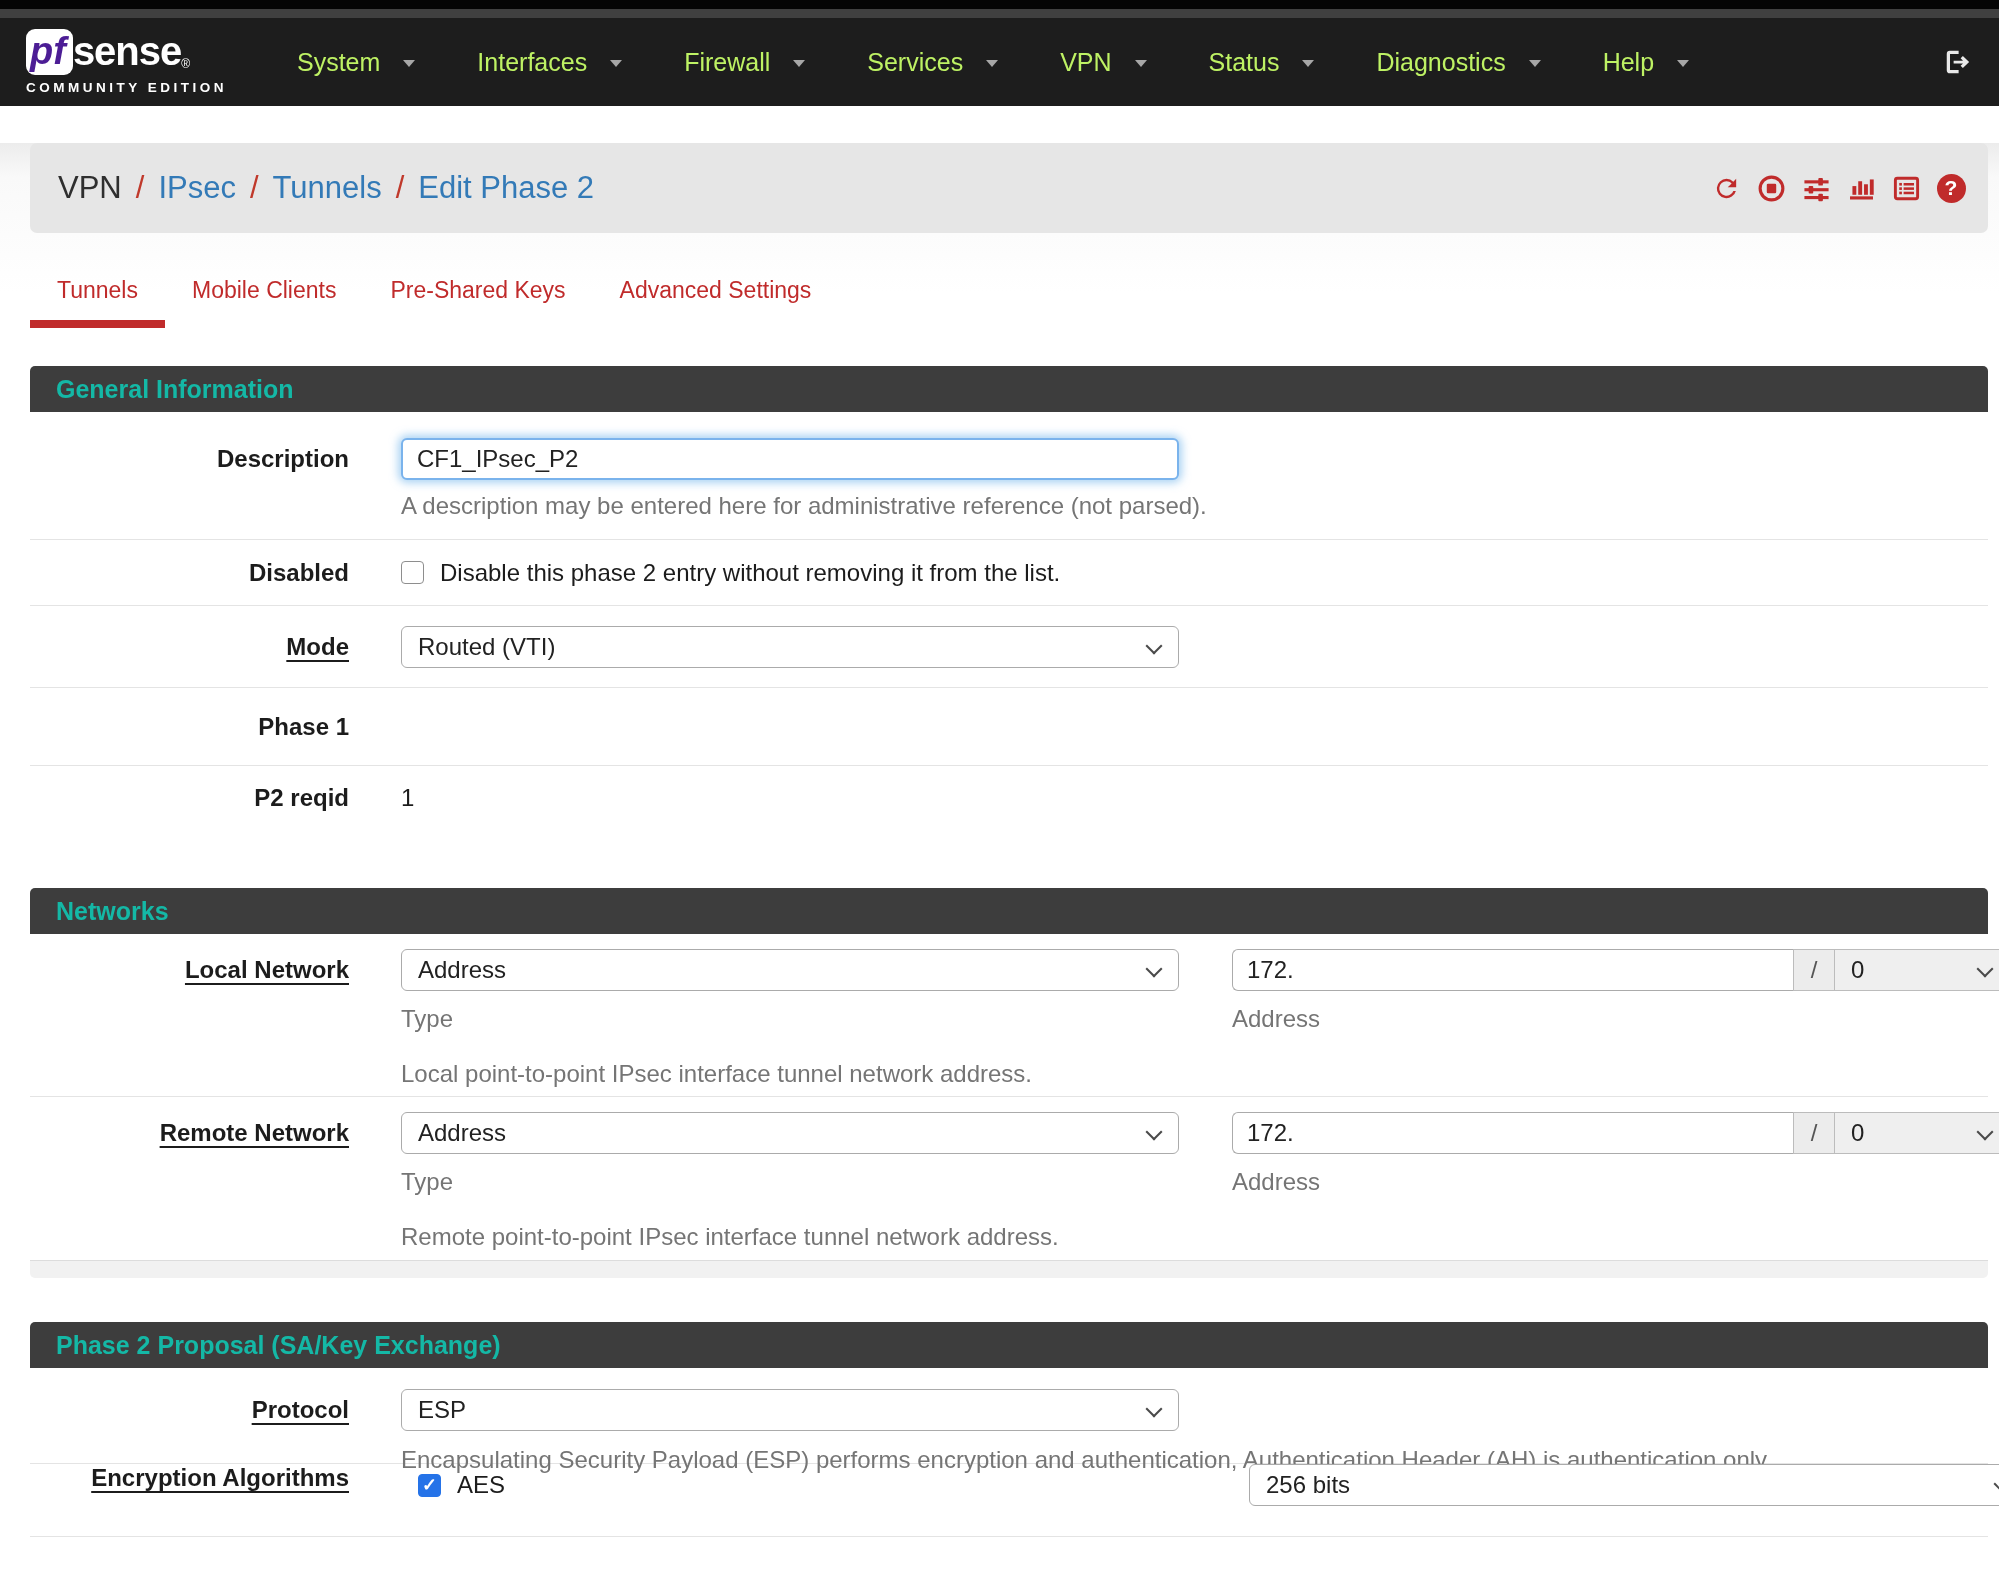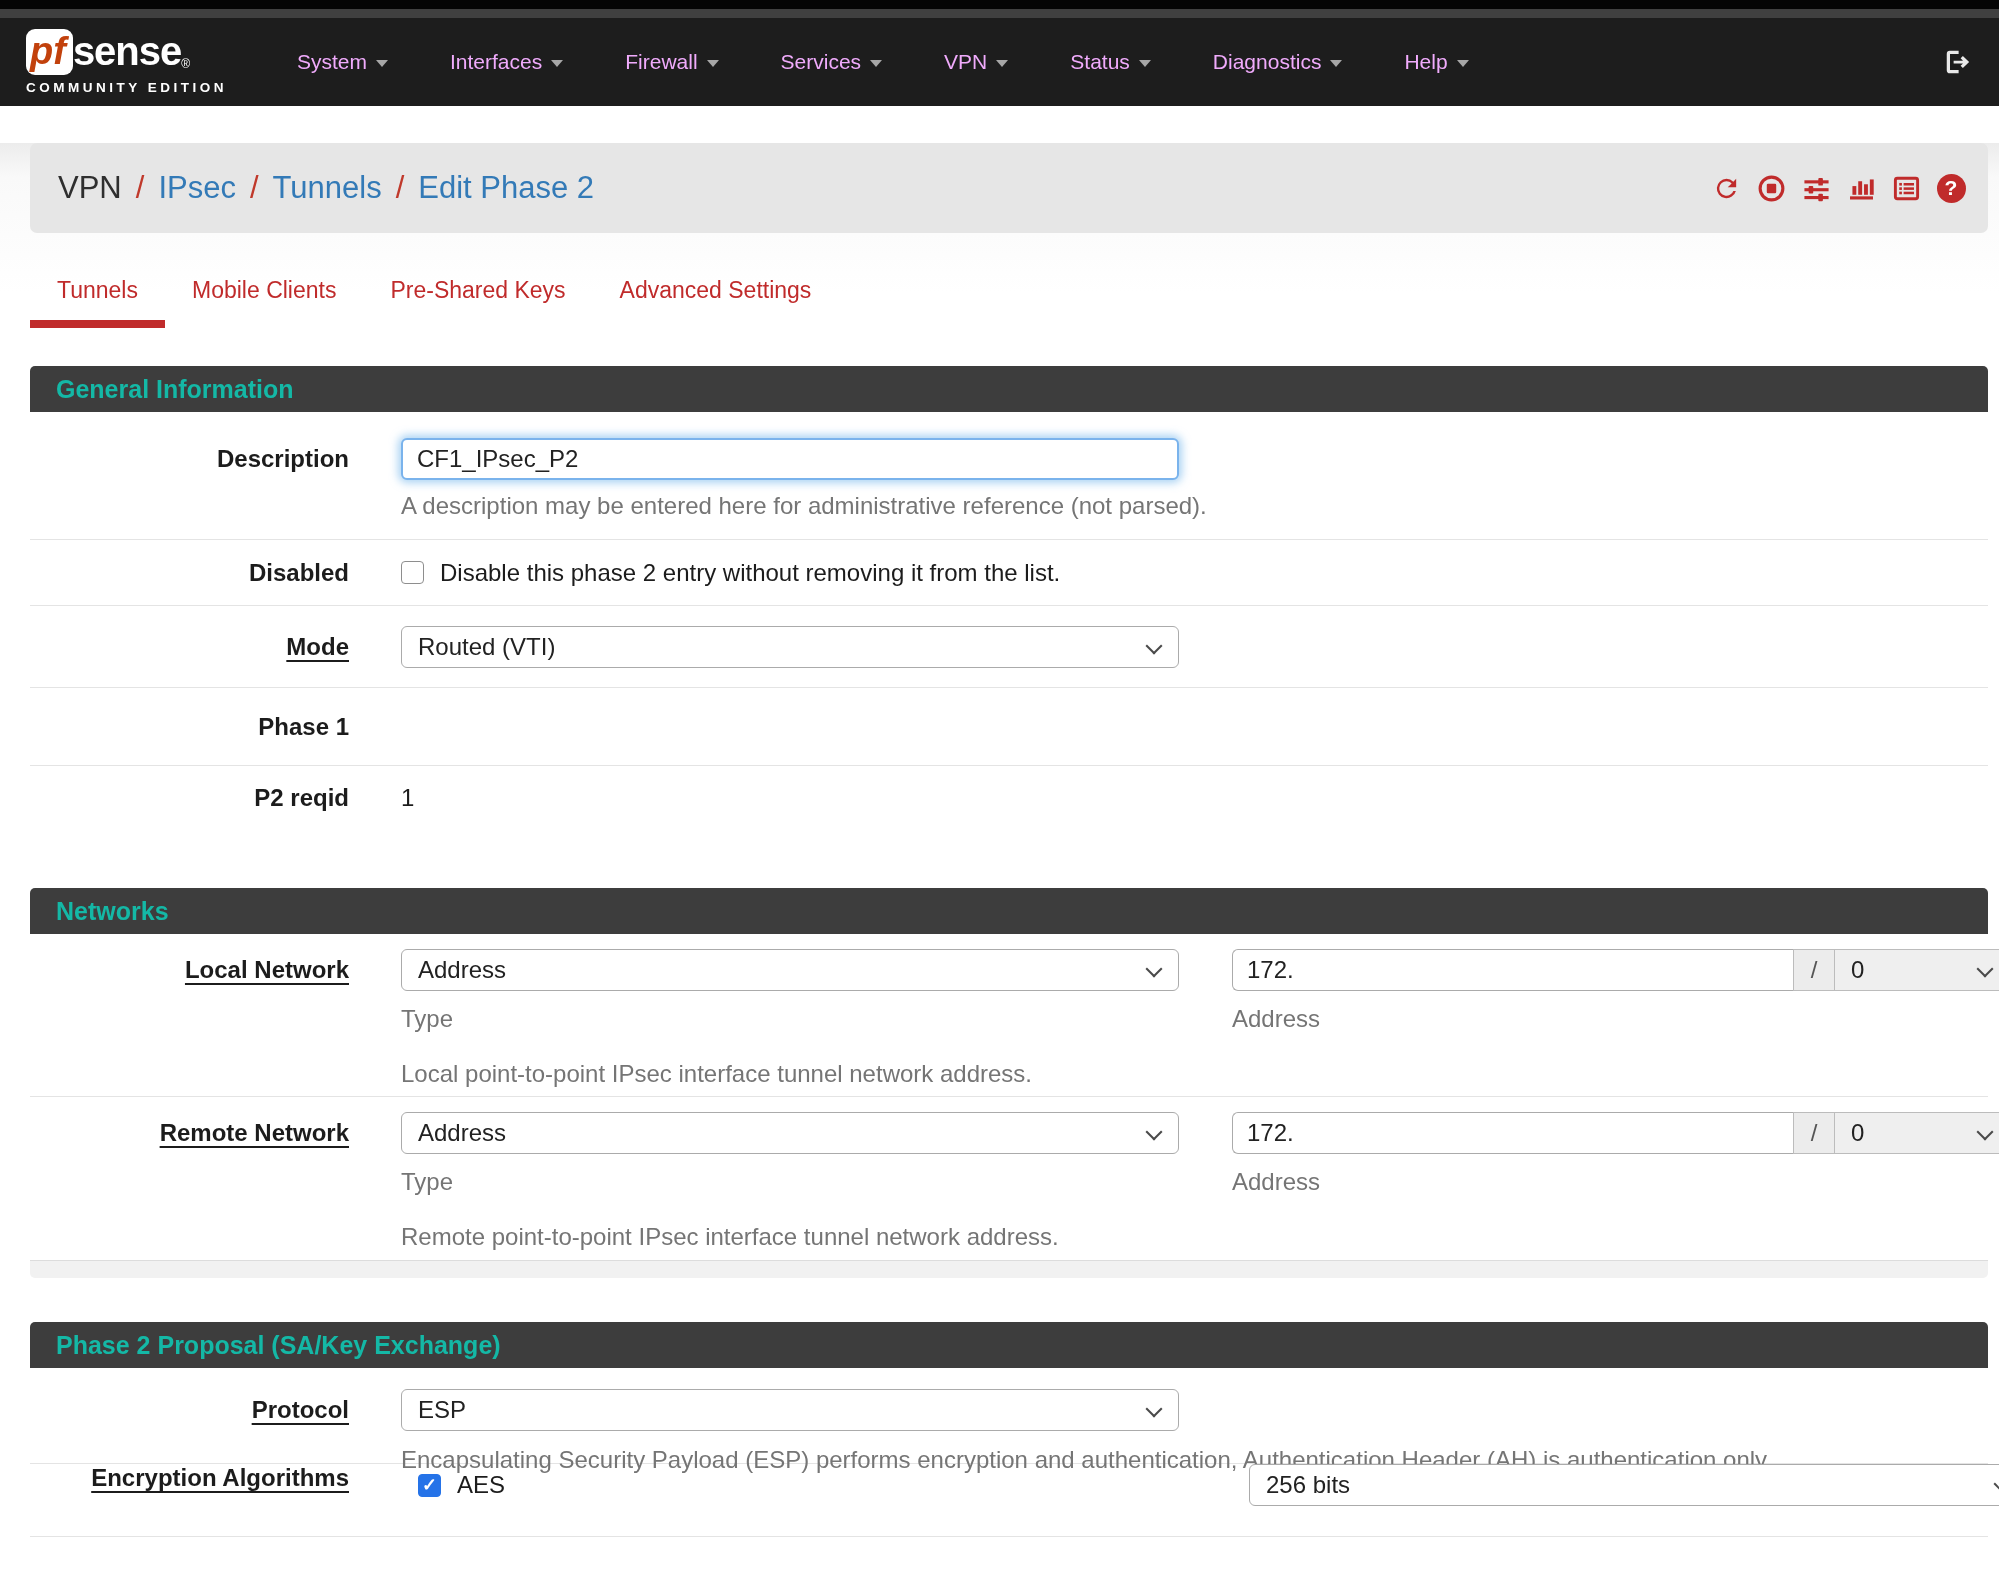--- a/index.html
+++ b/index.html
@@ -5,27 +5,27 @@
   * { margin:0; padding:0; box-sizing:border-box; }
   html,body { width:1999px; height:1573px; overflow:hidden; background:#fff;
               font-family:"Liberation Sans", sans-serif; }
 
   
   .strip-black { height:9px; background:#050505; }
   .strip-gray  { height:9px; background:#404040; }
   .navbar { height:88px; background:#1d1d1d; display:flex; align-items:center; padding:0 26px; }
   .brand { display:flex; flex-direction:column; margin-right:70px; }
   .brand-row { display:flex; align-items:flex-start; }
-  .pf-box { background:#fff; color:#c2410c; font-weight:bold; font-style:italic;
+  .pf-box { background:#fff; color:#4c1d95; font-weight:bold; font-style:italic;
             font-size:38px; line-height:44px; padding:0 7px 2px 4px; border-radius:9px; }
   .sense { color:#fff; font-weight:bold; font-size:40px; line-height:44px; letter-spacing:-1px; }
   .reg { color:#fff; font-size:12px; margin-top:28px; }
   .brand-sub { color:#fff; font-size:13.5px; font-weight:bold; letter-spacing:3.5px; margin-top:5px; }
   .nav-items { display:flex; align-items:center; gap:62px; }
-  .nav-item { color:#f0abfc; font-size:21px; display:flex; align-items:center; gap:9px; cursor:pointer; }
+  .nav-item { color:#bef264; font-size:25px; display:flex; align-items:center; gap:23px; cursor:pointer; }
   .caret { width:0; height:0; border-left:6px solid transparent; border-right:6px solid transparent;
            border-top:7px solid #a7a7a7; margin-top:3px; }
   .signout { margin-left:auto; display:flex; align-items:center; cursor:pointer; }
 
   
   .page { width:1999px; background:linear-gradient(180deg,#ececec 0,#f9f9f9 34px,#ffffff 150px); padding:0 11px 0 30px; }
   .container { width:1958px; }
 
   
   .bc-panel { margin-top:37px; height:90px; background:#e6e6e6; border-radius:7px;

